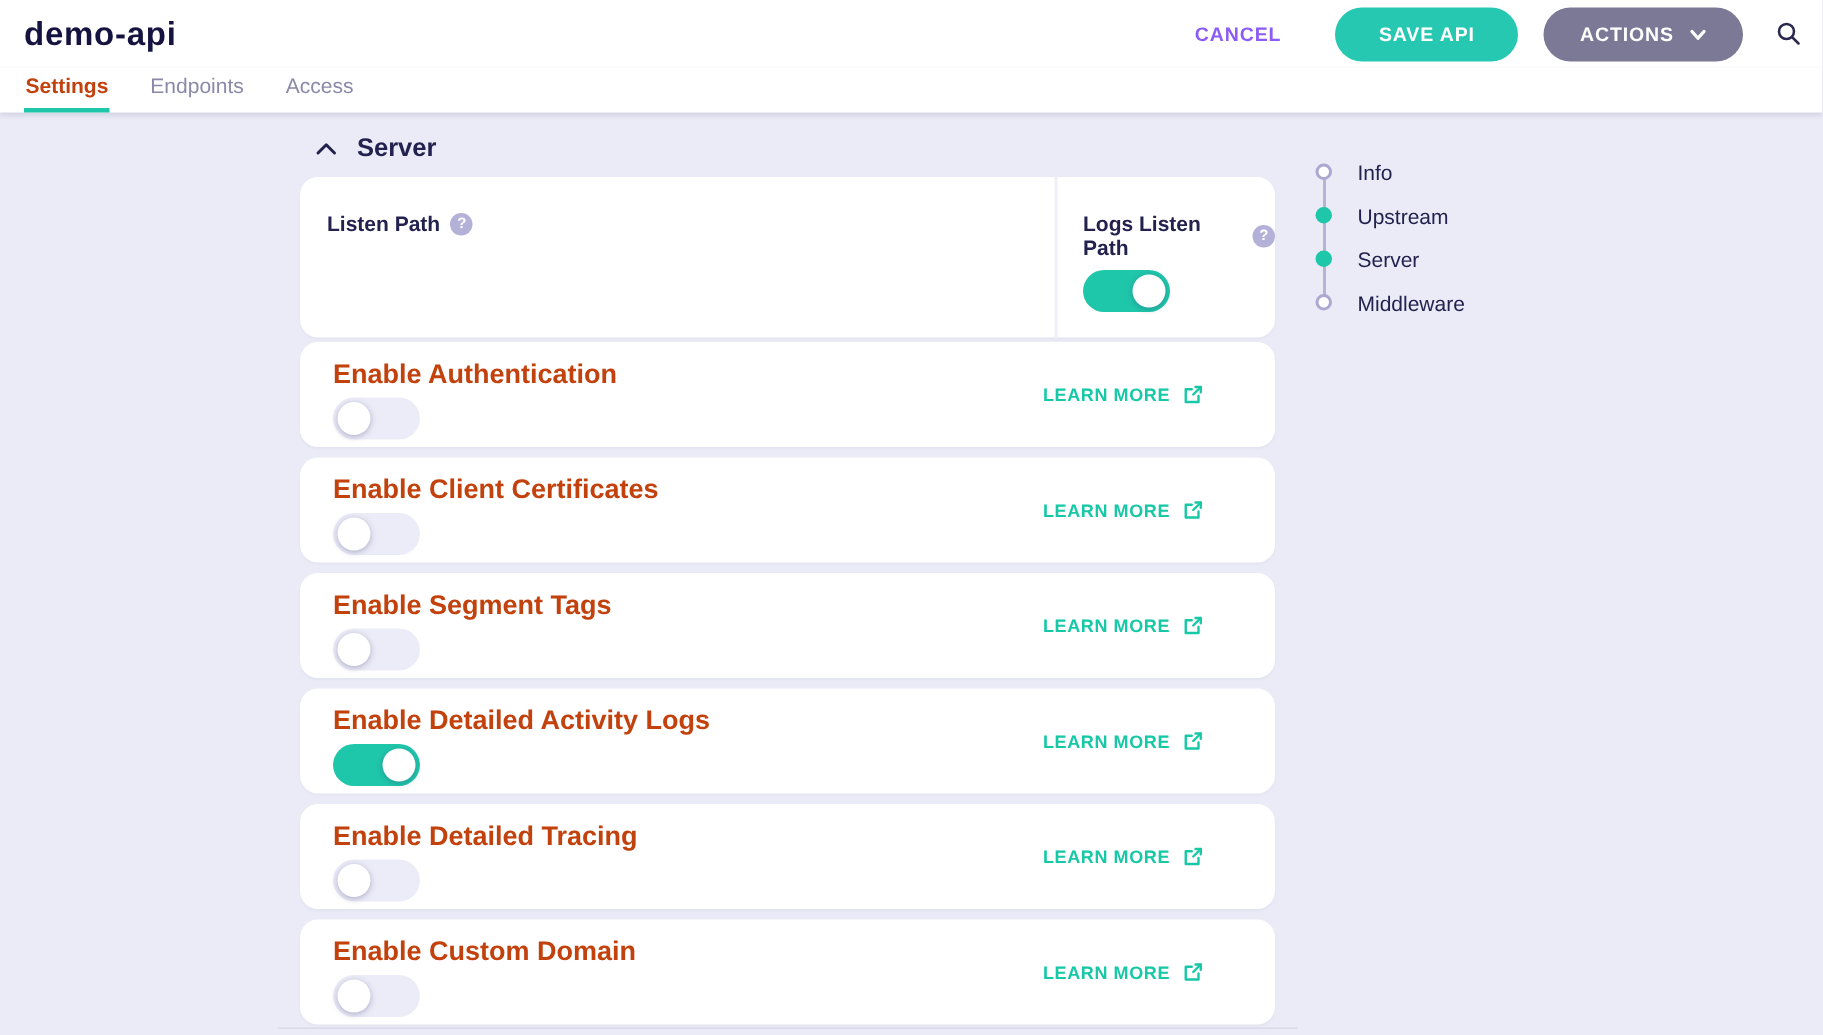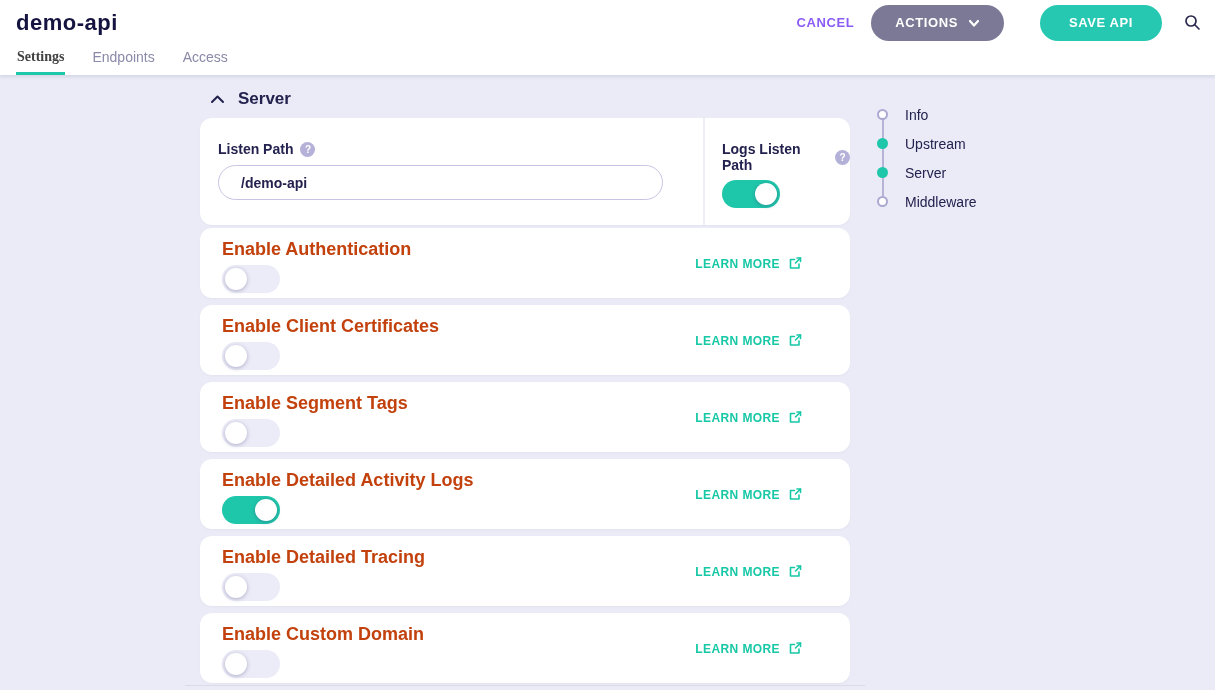--- a/index.html
+++ b/index.html
@@ -46,21 +46,21 @@
   
   .tabbar{
     height:30px;background:#fff;display:flex;align-items:flex-end;
     padding-left:16px;gap:26px;position:relative;z-index:2;
     box-shadow:0 2px 3px rgba(40,40,90,.10);
   }
   .tab{
     font-size:14px;color:var(--muted);padding:0 1px 8px 1px;cursor:pointer;
     border-bottom:3px solid transparent;line-height:1;
   }
-  .tab.active{color:#404040;font-weight:bold;border-bottom-color:var(--accent);font-family:Liberation Serif, serif;}
+  .tab.active{color:#c2410c;font-weight:bold;border-bottom-color:var(--accent);}
   
   .content{position:relative;height:615px;}
   .main-col{position:absolute;left:200px;top:0;width:650px;}
   .section-head{
     display:flex;align-items:center;gap:13px;margin:13px 0 0 10px;height:22px;cursor:pointer;
   }
   .section-title{font-size:17px;font-weight:bold;color:#23214e;}
   .card{
     background:#fff;border-radius:12px;box-shadow:0 1px 2px rgba(40,40,90,.04);
   }
@@ -113,27 +113,27 @@
   .nav-label{font-size:14px;color:#23214e;}
   svg{display:block;}
 </style>
 </head>
 <body>
 
 <div class="header">
   <div class="app-title">demo-api</div>
   <div class="header-right">
     <button class="btn-text">CANCEL</button>
+    <button class="btn-pill btn-save">SAVE API</button>
     <button class="btn-pill btn-actions">
       <span>ACTIONS</span>
       <svg class="chev-down" viewBox="0 0 12 12" fill="none" stroke="#fff" stroke-width="2.2" stroke-linecap="round" stroke-linejoin="round">
           <polyline points="2,4 6,8.5 10,4"></polyline>
         </svg>
     </button>
-    <button class="btn-pill btn-save">SAVE API</button>
     <button class="search-btn">
       <svg width="17" height="17" viewBox="0 0 17 17" fill="none" stroke="#2a284f" stroke-width="1.7" stroke-linecap="round">
           <circle cx="7" cy="7" r="5"></circle>
           <line x1="11" y1="11" x2="15" y2="15"></line>
         </svg>
     </button>
   </div>
 </div>
 
 <div class="tabbar" id="tabbar">
@@ -154,21 +154,20 @@
         </svg>
       <div class="section-title">Server</div>
     </div>
 
     <div class="card card-split">
       <div class="split-left">
         <div class="field-label">
           <span>Listen Path</span>
           <span class="help-icon">?</span>
         </div>
-        <input class="text-input" type="text" value="/demo-api" style="">
       </div>
       <div class="split-divider"></div>
       <div class="split-right">
         <div class="field-label">
           <span>Logs Listen Path</span>
           <span class="help-icon">?</span>
         </div>
         <div class="toggle on" id="strip-toggle">
             <div class="knob"></div>
           </div>

